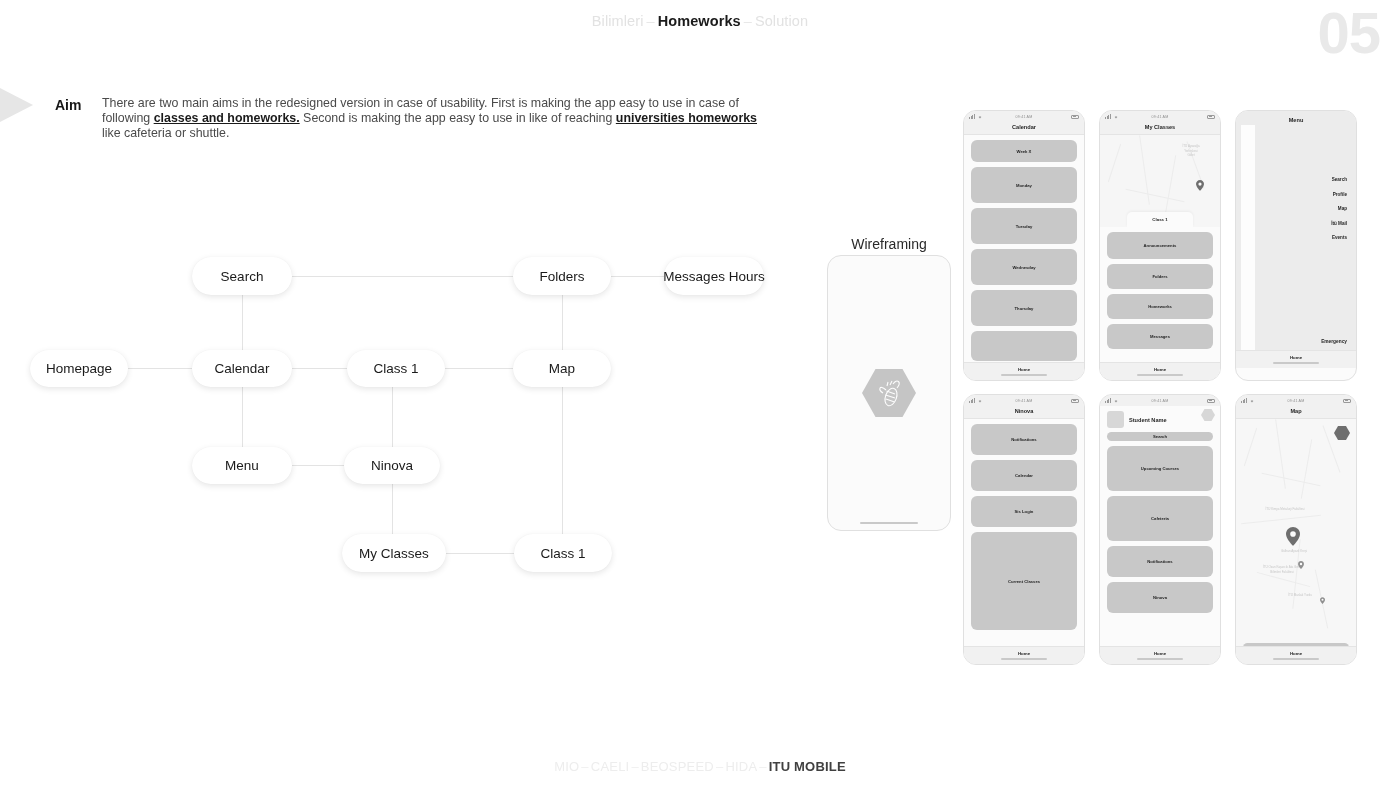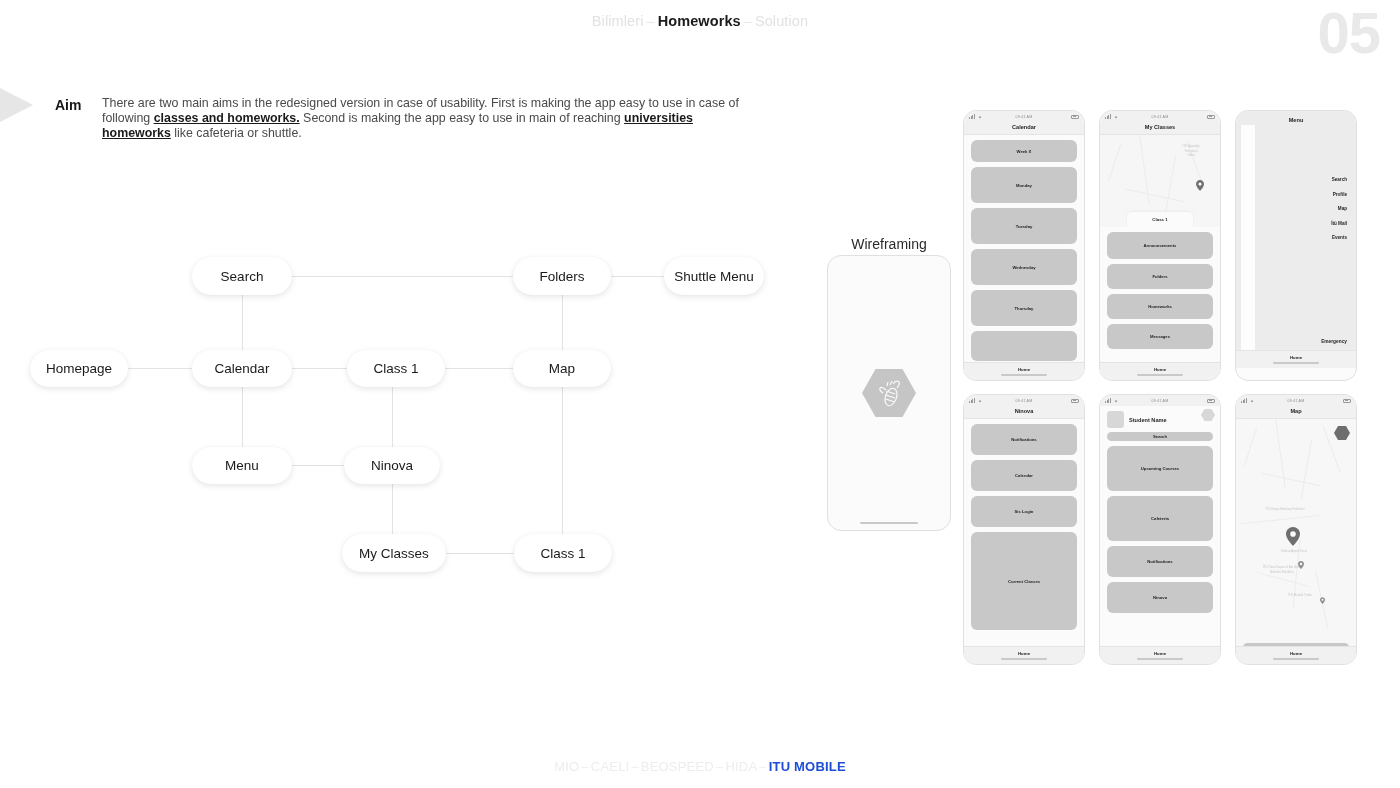--- a/index.html
+++ b/index.html
@@ -161,33 +161,33 @@
     font-size: 4.2px; font-weight: bold; color: #232323;
   }
 
   
   .footer {
     position: absolute; bottom: 14px; left: 0; width: 1400px;
     text-align: center; font-size: 13px; letter-spacing: .2px;
   }
   .footer span { color: #ededed; }
   .footer .sep { color: #f0f0f0; padding: 0 2px; }
-  .footer .active { color: #1d4ed8; font-weight: bold; }
+  .footer .active { color: #404040; font-weight: bold; }
 </style>
 </head>
 <body>
 
 <div id="page">
 
   <div class="crumbs" id="crumbs"><span class="">Bilimleri</span><span class="sep">–</span><span class="active">Homeworks</span><span class="sep">–</span><span class="">Solution</span></div>
   <div class="pagenum">05</div>
 
   <div class="aim-arrow"></div>
   <div class="aim-label">Aim</div>
-  <div class="aim-text" id="aim-text"><span>There are two main aims in the redesigned version in case of usability. First is making the app easy to use in case of following </span><b>classes and homeworks.</b><span> Second is making the app easy to use in main of reaching </span><b>universities homeworks</b><span> like cafeteria or shuttle.</span></div>
+  <div class="aim-text" id="aim-text"><span>There are two main aims in the redesigned version in case of usability. First is making the app easy to use in case of following </span><b>classes and homeworks.</b><span> Second is making the app easy to use in like of reaching </span><b>universities homeworks</b><span> like cafeteria or shuttle.</span></div>
 
   <div id="flow">
       <div class="edge h" style="left: 128px; top: 118px; width: 64px;"></div>
       <div class="edge h" style="left: 292px; top: 118px; width: 55px;"></div>
       <div class="edge h" style="left: 445px; top: 118px; width: 68px;"></div>
       <div class="edge h" style="left: 292px; top: 26px; width: 221px;"></div>
       <div class="edge h" style="left: 611px; top: 26px; width: 53px;"></div>
       <div class="edge h" style="left: 292px; top: 215px; width: 52px;"></div>
       <div class="edge h" style="left: 446px; top: 303px; width: 68px;"></div>
       <div class="edge v" style="left: 242px; top: 45px; height: 55px;"></div>
@@ -220,21 +220,21 @@
       <div class="node" style="left: 513px; top: 7px; width: 98px; height: 38px;">
         <span>Folders</span>
       </div>
       <div class="node" style="left: 513px; top: 100px; width: 98px; height: 37px;">
         <span>Map</span>
       </div>
       <div class="node" style="left: 514px; top: 284px; width: 98px; height: 38px;">
         <span>Class 1</span>
       </div>
       <div class="node" style="left: 664px; top: 7px; width: 100px; height: 38px;">
-        <span>Shuttle Menu</span>
+        <span>Messages Hours</span>
       </div>
     </div>
 
   <div class="wf-label">Wireframing</div>
 
   <div class="phone splash">
     <svg class="hexlogo" viewBox="0 0 54 48">
       <polygon points="13.5,0 40.5,0 54,24 40.5,48 13.5,48 0,24" fill="#c5c5c5"></polygon>
       <g fill="none" stroke="#fdfdfd" stroke-width="1.1">
         <ellipse cx="29" cy="28" rx="5.5" ry="9" transform="rotate(20 29 28)"></ellipse>

